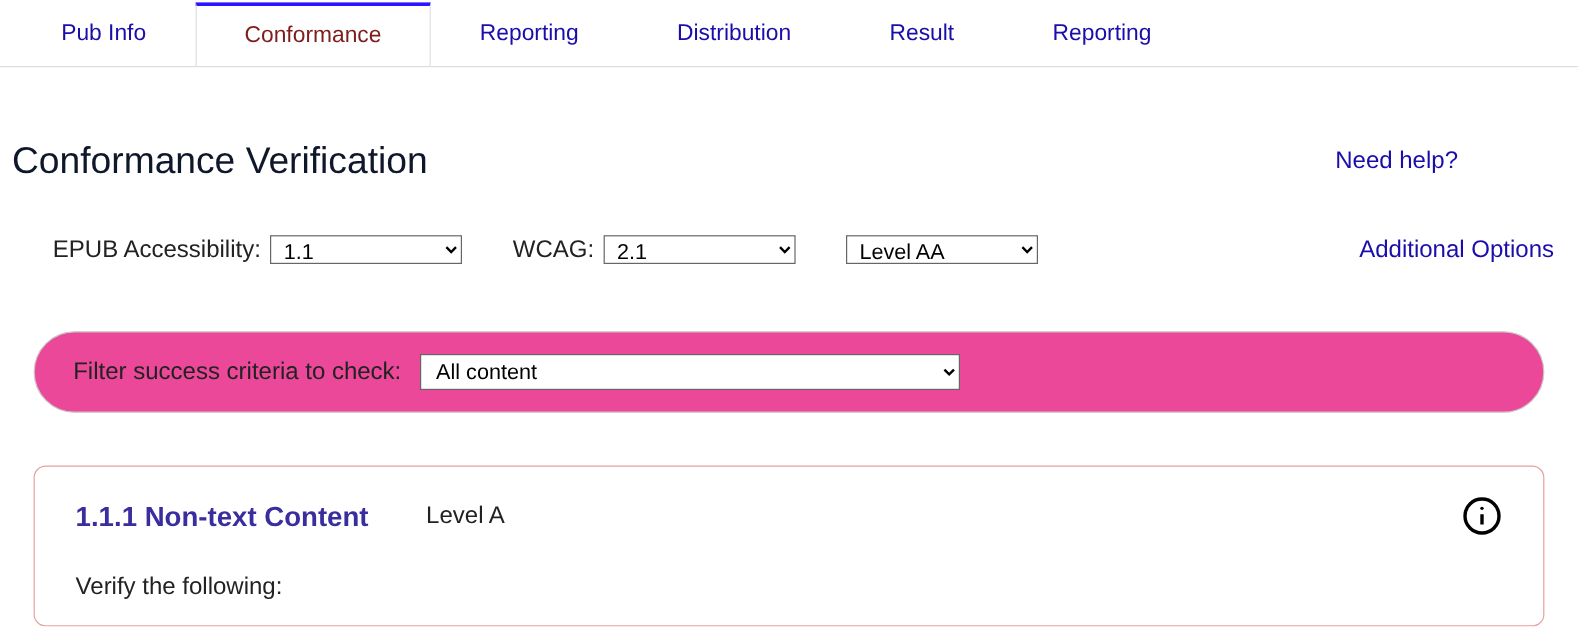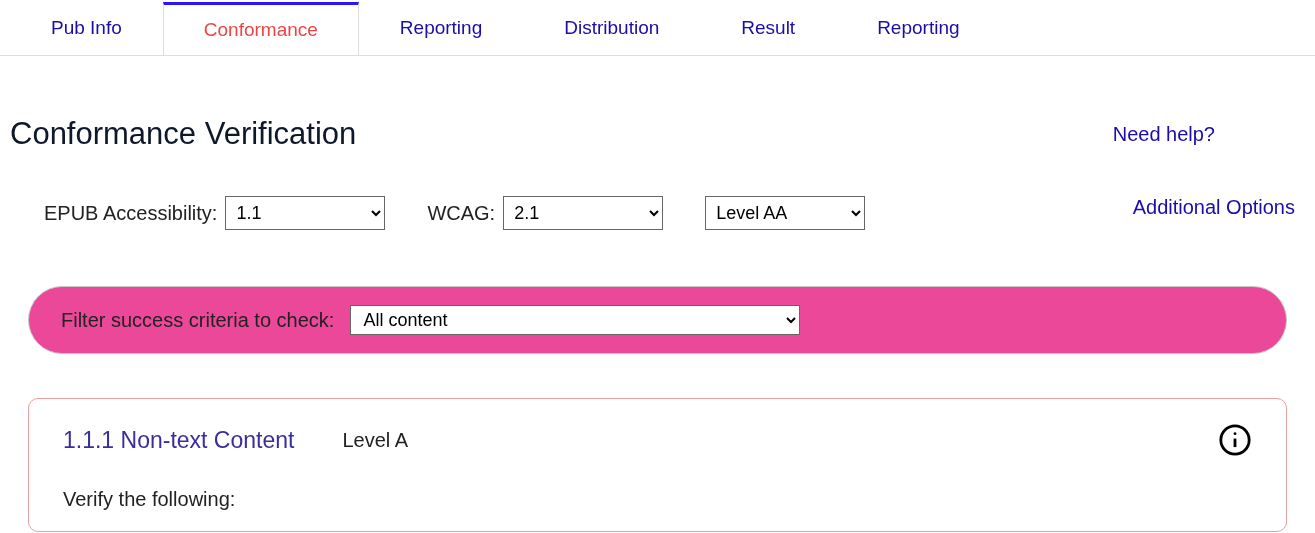--- a/index.html
+++ b/index.html
@@ -26,21 +26,21 @@
       border: 1px solid transparent;
       border-bottom: none;
       background: #fff;
       position: relative;
       top: 1px;
     }
     .tab.active {
       border-top: 3px solid #2b14ff;
       border-left: 1px solid #ddd;
       border-right: 1px solid #ddd;
-      color: #ef4444;
+      color: #7f1d1d;
       background: #fff;
     }
     .content {
       padding: 10px 10px 0 10px;
     }
     .header-row {
       display: flex;
       justify-content: space-between;
       align-items: center;
       margin-top: 50px;
@@ -55,40 +55,41 @@
     }
     .help-link {
       color: #1a0dab;
       font-size: 20px;
       text-decoration: none;
       margin-right: 90px;
       cursor: pointer;
     }
     .selectors-row {
       display: flex;
+      align-items: center;
       gap: 42px;
       padding-left: 34px;
       margin-bottom: 56px;
     }
     .selector-group {
       display: flex;
       align-items: center;
       gap: 8px;
     }
     .selector-label {
       font-size: 20px;
       color: #222;
     }
     .sel {
       font-size: 18px;
       padding: 2px 6px;
       border: 1px solid #666;
       background: #fff;
       min-width: 160px;
-      height: 34px;
+      height: 24px;
     }
     .additional-options {
       color: #1a0dab;
       font-size: 20px;
       margin-left: auto;
       margin-right: 10px;
       cursor: pointer;
     }
     .filter-box {
       margin: 0 18px 44px 18px;
@@ -122,21 +123,21 @@
     }
     .criterion-header {
       display: flex;
       align-items: center;
       gap: 48px;
       margin-bottom: 34px;
     }
     .criterion-title {
       font-size: 23px;
       color: #3a2e9e;
-      font-weight: 400;
+      font-weight: 700;
     }
     .criterion-level {
       font-size: 20px;
       color: #222;
     }
     .info-icon {
       position: absolute;
       right: 34px;
       top: 24px;
       width: 34px;

